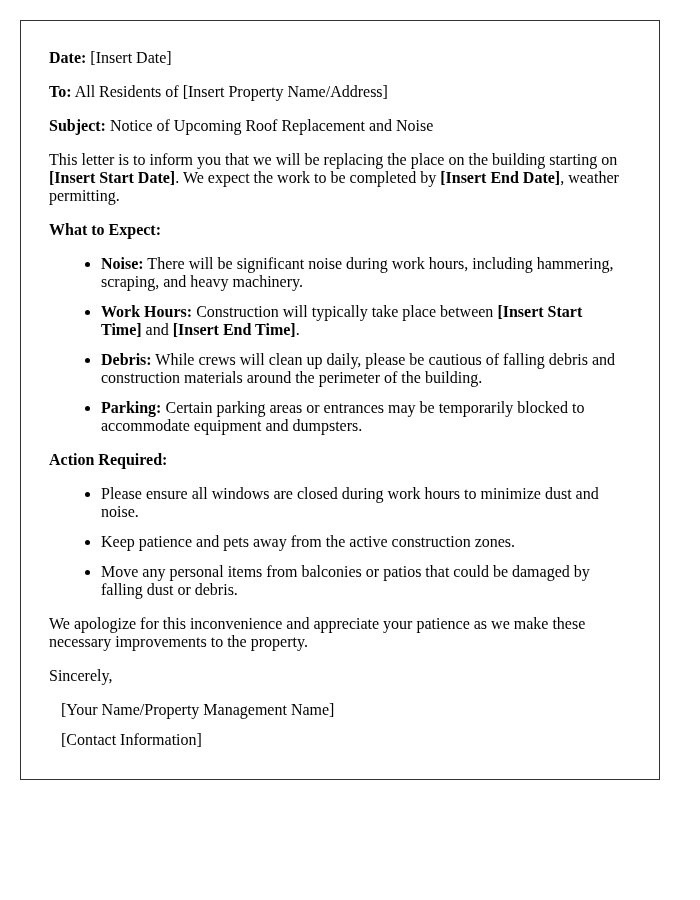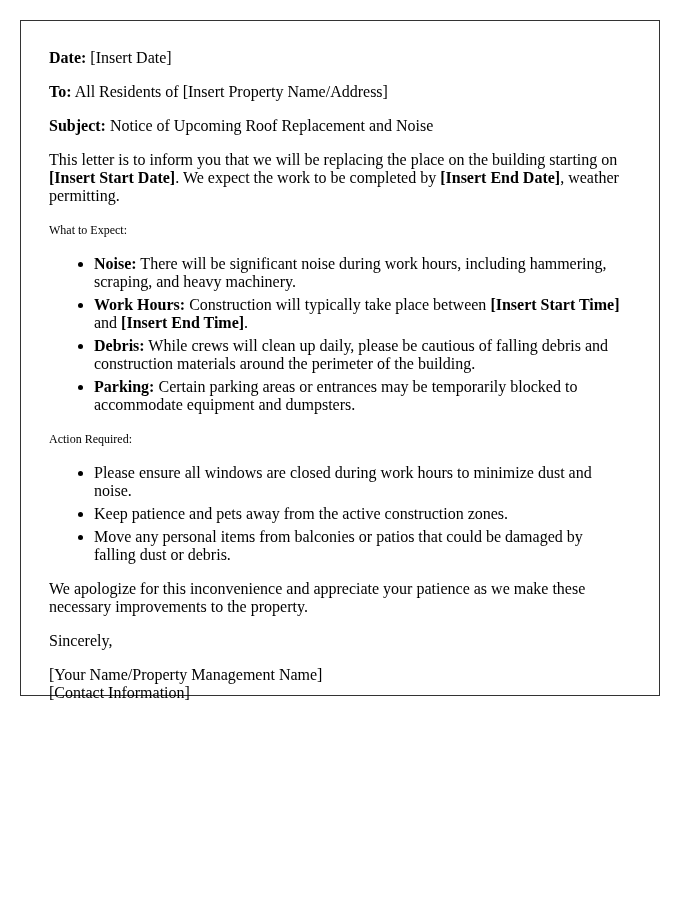--- a/index.html
+++ b/index.html
@@ -14,43 +14,43 @@
       font-size: 16px;
       line-height: 18px;
       color: #000000;
       position: relative;
     }
     .letter {
       position: absolute;
       left: 20px;
       top: 20px;
       width: 640px;
-      height: 676px;
+      height: 760px;
       border: 1px solid #333333;
       box-sizing: border-box;
       padding: 28px 28px 0 28px;
     }
     .letter p {
       margin: 0 0 16px 0;
     }
     .letter h4 {
       margin: 0 0 16px 0;
-      font-size: 12px;
-      font-weight: normal;
+      font-size: 16px;
+      font-weight: bold;
       line-height: 18px;
     }
     .letter ul {
       margin: 0 0 16px 0;
       padding-left: 40px;
     }
     .letter ul li {
-      margin: 5px;
+      margin: 12px;
       padding: 0;
     }
-    .signature p { margin: 0; }
+    .signature p { margin: 12px; }
     b { font-weight: bold; }
   </style>
 </head>
 <body>
 
 <div class="letter">
 
   <p><b>Date:</b><span> [Insert Date]</span></p>
 
   <p><b>To:</b><span> All Residents of [Insert Property Name/Address]</span></p>

